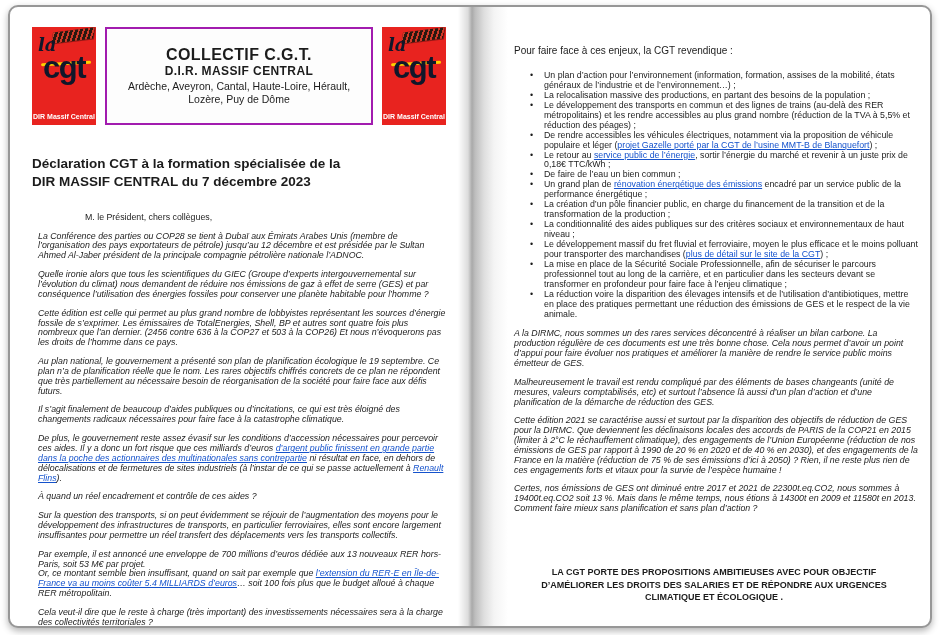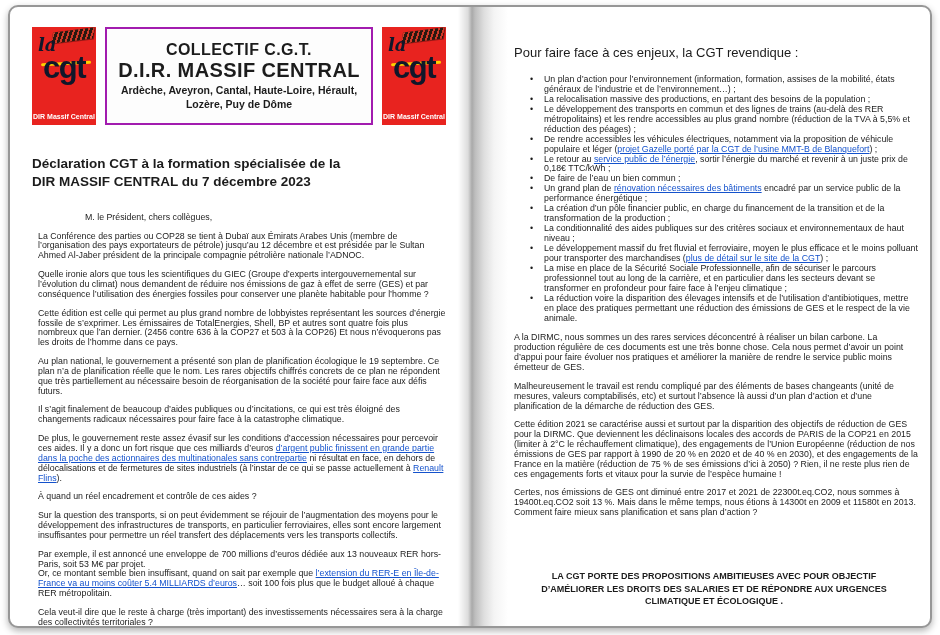--- a/index.html
+++ b/index.html
@@ -43,29 +43,29 @@
     position:absolute;top:25px;left:0;width:100%;text-align:center;line-height:1;
     font-weight:bold;font-size:31px;letter-spacing:-1.5px;color:#0f172a;
   }
   .logo-caption{position:absolute;bottom:5px;left:0;width:100%;text-align:center;font-weight:bold;font-size:7px;color:#ffffff;}
   .letterhead-box{
     flex:1;box-sizing:border-box;border:2px solid #a21caf;background:#fdfdfd;
     display:flex;flex-direction:column;justify-content:center;align-items:center;
     text-align:center;padding:4px 8px;
   }
   .lh1{font-weight:bold;font-size:16px;letter-spacing:.4px;}
-  .lh2{font-weight:bold;font-size:20px;letter-spacing:.4px;}
-  .lh3{font-weight:bold;font-size:10.5px;line-height:1.25;margin-top:2px;}
+  .lh2{font-weight:bold;font-size:12px;letter-spacing:.4px;}
+  .lh3{font-weight:normal;font-size:10.5px;line-height:1.25;margin-top:2px;}
 
   
   .doc-title{margin-top:30px;text-align:left;font-weight:bold;font-size:13.5px;line-height:1.32;}
   .salutation{margin:21px 0 0 6px;font-size:8.8px;padding-left:47px;}
   .body-text{margin:10px 6px 0 6px;font-size:8.8px;line-height:1.12;}
-  .body-text p{margin:0 0 9px 0;}
-  .intro{margin:0 0 8px 2px;font-size:13px;}
+  .body-text p{margin:0 0 9px 0;font-style:italic;}
+  .intro{margin:0 0 8px 2px;font-size:10px;}
   .bullets{margin:15px 2px 0 0;padding:0 0 0 32px;list-style:none;font-size:8.8px;line-height:1.13;}
   .bullets li{position:relative;margin:0;}
   .bullets li::before{content:"\2022";position:absolute;left:-14px;top:-1px;font-size:9px;}
   .page-right .body-text{margin:10px 4px 0 2px;}
   .footer-bold{margin:52px 16px 0 10px;text-align:center;font-weight:bold;font-size:9px;line-height:1.4;}
   .signature{margin:26px 10px 0 0;text-align:right;font-size:8.8px;}
   .doclink{color:#1452cc;text-decoration:underline;cursor:pointer;}
 </style>
 </head>
 <body>
@@ -122,21 +122,21 @@
   <div class="page page-right">
     <p class="intro">Pour faire face à ces enjeux, la CGT revendique :</p>
 
     <ul class="bullets">
         <li>Un plan d’action pour l’environnement (information, formation, assises de la mobilité, états généraux de l’industrie et de l’environnement…) ;</li>
         <li>La relocalisation massive des productions, en partant des besoins de la population ;</li>
         <li>Le développement des transports en commun et des lignes de trains (au-delà des RER métropolitains) et les rendre accessibles au plus grand nombre (réduction de la TVA à 5,5% et réduction des péages) ;</li>
         <li>De rendre accessibles les véhicules électriques, notamment via la proposition de véhicule populaire et léger (<a class="doclink" href="#">projet Gazelle porté par la CGT de l’usine MMT-B de Blanquefort</a>) ;</li>
         <li>Le retour au <a class="doclink" href="#">service public de l’énergie</a>, sortir l’énergie du marché et revenir à un juste prix de 0,18€ TTC/kWh ;</li>
         <li>De faire de l’eau un bien commun ;</li>
-        <li>Un grand plan de <a class="doclink" href="#">rénovation nécessaires des bâtiments</a> encadré par un service public de la performance énergétique ;</li>
+        <li>Un grand plan de <a class="doclink" href="#">rénovation énergétique des émissions</a> encadré par un service public de la performance énergétique ;</li>
         <li>La création d’un pôle financier public, en charge du financement de la transition et de la transformation de la production ;</li>
         <li>La conditionnalité des aides publiques sur des critères sociaux et environnementaux de haut niveau ;</li>
         <li>Le développement massif du fret fluvial et ferroviaire, moyen le plus efficace et le moins polluant pour transporter des marchandises (<a class="doclink" href="#">plus de détail sur le site de la CGT</a>) ;</li>
         <li>La mise en place de la Sécurité Sociale Professionnelle, afin de sécuriser le parcours professionnel tout au long de la carrière, et en particulier dans les secteurs devant se transformer en profondeur pour faire face à l’enjeu climatique ;</li>
         <li>La réduction voire la disparition des élevages intensifs et de l’utilisation d’antibiotiques, mettre en place des pratiques permettant une réduction des émissions de GES et le respect de la vie animale.</li>
       </ul>
 
     <div class="body-text">
         <p>A la DIRMC, nous sommes un des rares services déconcentré à réaliser un bilan carbone. La production régulière de ces documents est une très bonne chose. Cela nous permet d’avoir un point d’appui pour faire évoluer nos pratiques et améliorer la manière de rendre le service public moins émetteur de GES.</p>
         <p>Malheureusement le travail est rendu compliqué par des éléments de bases changeants (unité de mesures, valeurs comptabilisés, etc) et surtout l’absence là aussi d’un plan d’action et d’une planification de la démarche de réduction des GES.</p>

